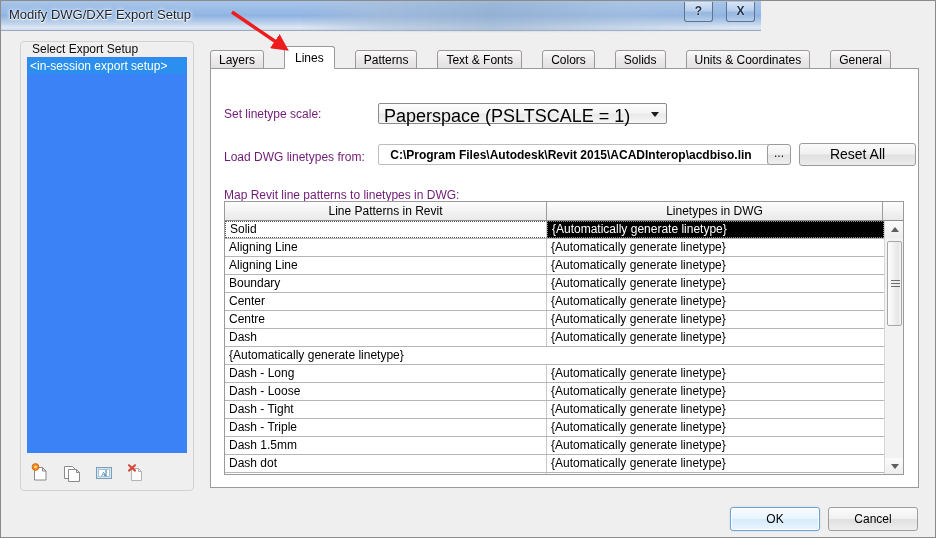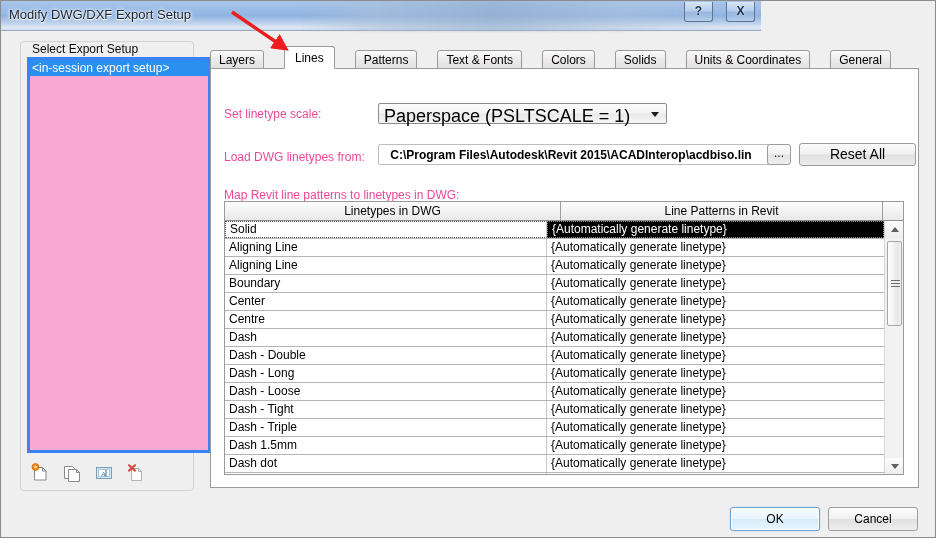--- a/index.html
+++ b/index.html
@@ -101,24 +101,24 @@
     position: absolute;
     left: 27px; top: 41px;
     background: #f0efef;
     padding: 0 4px;
     font-size: 12px;
     color: #0d0d0d;
   }
   #setup-list {
     position: absolute;
     left: 26px; top: 56px;
-    width: 184px; height: 396px;
-    box-sizing: border-box;
-    background: #f9a8d4;
-    border: 3px solid #3b82f6;
+    width: 160px; height: 396px;
+    box-sizing: border-box;
+    background: #3b82f6;
+    border: 1px solid #3b82f6;
     overflow: hidden;
   }
   .setup-item {
     height: 16px;
     line-height: 16px;
     padding: 0 2px;
     font-size: 12px;
     white-space: nowrap;
   }
   .setup-item.selected {
@@ -184,21 +184,21 @@
     box-sizing: border-box;
     background: #ffffff;
     border: 1px solid #9a9a9a;
     z-index: 1;
   }
 
   
   .field-label {
     position: absolute;
     font-size: 12px;
-    color: #ec4899;
+    color: #701a75;
     white-space: nowrap;
   }
   #label-linetype-scale { left: 13px; top: 38px; }
   #label-load-dwg { left: 13px; top: 81px; }
   #label-map { left: 13px; top: 119px; }
 
   #linetype-scale-combo {
     position: absolute;
     left: 167px; top: 34px;
     width: 289px; height: 21px;
@@ -500,22 +500,22 @@
         <div id="dwg-path-value">C:\Program Files\Autodesk\Revit 2015\ACADInterop\acdbiso.lin</div>
       </div>
 
       <div id="browse-button">...</div>
       <div id="reset-all-button">Reset All</div>
 
       <div class="field-label" id="label-map">Map Revit line patterns to linetypes in DWG:</div>
 
       <div id="map-table">
         <div id="map-header">
+          <div class="map-th col-left">Line Patterns in Revit</div>
           <div class="map-th col-right">Linetypes in DWG</div>
-          <div class="map-th col-left">Line Patterns in Revit</div>
           <div class="map-th col-scroll"></div>
         </div>
 
         <div id="map-body">
             <div class="map-row selected">
               <div class="map-cell left">Solid</div>
               <div class="map-cell right">{Automatically generate linetype}</div>
             </div>
             <div class="map-row">
               <div class="map-cell left">Aligning Line</div>
@@ -535,21 +535,20 @@
             </div>
             <div class="map-row">
               <div class="map-cell left">Centre</div>
               <div class="map-cell right">{Automatically generate linetype}</div>
             </div>
             <div class="map-row">
               <div class="map-cell left">Dash</div>
               <div class="map-cell right">{Automatically generate linetype}</div>
             </div>
             <div class="map-row">
-              <div class="map-cell left">Dash - Double</div>
               <div class="map-cell right">{Automatically generate linetype}</div>
             </div>
             <div class="map-row">
               <div class="map-cell left">Dash - Long</div>
               <div class="map-cell right">{Automatically generate linetype}</div>
             </div>
             <div class="map-row">
               <div class="map-cell left">Dash - Loose</div>
               <div class="map-cell right">{Automatically generate linetype}</div>
             </div>

